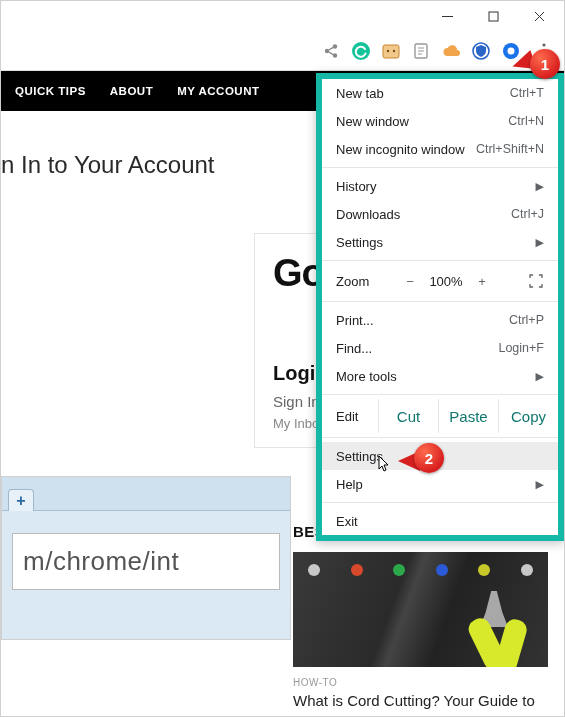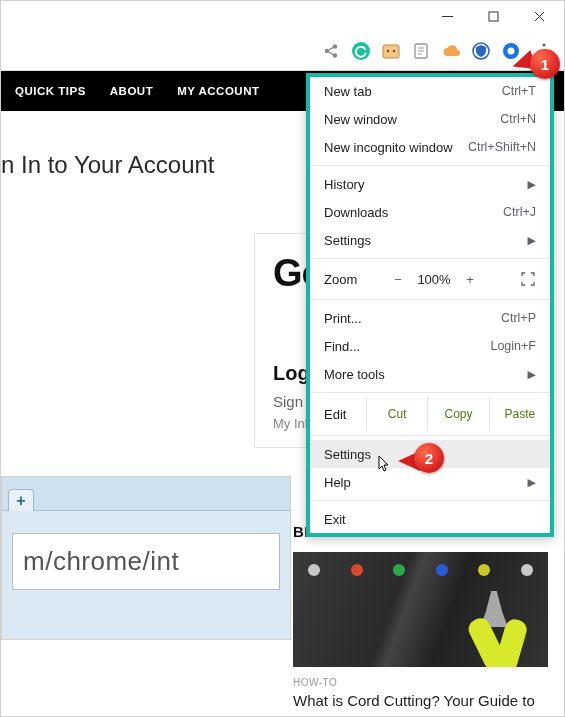--- a/index.html
+++ b/index.html
@@ -40,36 +40,36 @@
 .cable-dots span{width:12px;height:12px;border-radius:50%;}
 .pliers{position:absolute;right:10px;bottom:-10px;width:90px;height:90px;}
 .pliers .grip{position:absolute;width:22px;height:54px;background:#d8e82a;border-radius:10px;}
 .pliers .g1{right:40px;bottom:6px;transform:rotate(-26deg);}
 .pliers .g2{right:16px;bottom:4px;transform:rotate(16deg);}
 .pliers .head{position:absolute;right:30px;top:4px;width:28px;height:36px;background:#a8a8a8;clip-path:polygon(40% 0,60% 0,80% 60%,100% 100%,0 100%,20% 60%);} 
 .cat { font-size: 10px; color: #999; margin-top: 10px; letter-spacing:.5px;}
 .art-title { font-size: 15px; color: #222; margin-top: 4px; }
 
 
-.menu { position: absolute; top: 72px; right: 10px; width: 248px; background: #fff; box-shadow: 0 2px 10px rgba(0,0,0,.25); border: 4px solid #14b8a6; font-size: 13px; color: #202124; z-index: 50; }
+.menu { position: absolute; top: 72px; right: 0; width: 248px; background: #fff; box-shadow: 0 2px 10px rgba(0,0,0,.25); border: 6px solid #14b8a6; font-size: 13px; color: #202124; z-index: 50; }
 .menu .mi { display: flex; justify-content: space-between; align-items: center; padding: 6px 14px; height: 28px; }
 .menu .mi.sel { background: #ececec; }
 .menu .lbl { white-space: nowrap; }
 .menu .sc { color: #5f6368; font-size: 12.5px; }
 .menu .arrow { color:#5f6368; font-size:11px;}
 .menu hr { border: none; border-top: 1px solid #e6e6e6; margin: 4px 0; }
 .menu .zoom { display: flex; align-items: center; padding: 4px 8px 4px 14px; height: 32px; }
 .menu .zoom .lbl{flex:0 0 60px;}
 .menu .zoom .btn { width: 28px; text-align: center; color:#5f6368;}
 .menu .zoom .pct { width: 44px; text-align: center; }
 .menu .zoom .fs { margin-left:auto; width:28px; display:flex; align-items:center; justify-content:center;}
 .menu .zoom .fs svg{width:14px;height:14px;}
 .menu .edit { display: flex; align-items: center; padding: 0; height: 34px; }
 .menu .edit .lbl { padding-left: 14px; flex: 0 0 56px; }
-.menu .edit .eb { flex: 1; text-align: left; border-left: 1px solid #e6e6e6; height: 100%; display:flex; align-items:center; justify-content:center; font-size:12px; color:#4d7c0f;}
+.menu .edit .eb { flex: 1; text-align: left; border-left: 1px solid #e6e6e6; height: 100%; display:flex; align-items:center; justify-content:center; font-size:15px; color:#0f766e;}
 
 .callout { position: absolute; width: 46px; height: 36px; z-index:60;}
 .callout .bubble{position:absolute;right:0;width:30px;height:30px;border-radius:50%;background:radial-gradient(circle at 35% 30%,#ff6a4d,#d81f1f 70%);display:flex;align-items:center;justify-content:center;color:#fff;font-weight:700;font-size:15px;box-shadow:0 1px 3px rgba(0,0,0,.4);} 
 .callout .tail{position:absolute;left:0;top:8px;border-top:10px solid transparent;border-bottom:10px solid transparent;border-right:22px solid #d81f1f;}
 .c1{ top:48px; right:4px;}
 .c1 .tail{transform:rotate(-18deg);left:-2px;top:4px;}
 .c2{ top:442px; right:120px;}
 .c2 .tail{border-right-color:#d81f1f;}
 
 .cursor { position: absolute; top: 454px; right: 170px; z-index: 70; }
@@ -251,22 +251,22 @@
       <span class="sc">Login+F</span>
     </div>
   <div class="mi">
       <span class="lbl">More tools</span>
       <span class="arrow">▶</span>
     </div>
   <hr>
   <div class="edit">
     <span class="lbl">Edit</span>
     <span class="eb">Cut</span>
+    <span class="eb">Paste</span>
     <span class="eb">Copy</span>
-    <span class="eb">Paste</span>
   </div>
   <hr>
   <div class="mi sel">
       <span class="lbl">Settings</span>
     </div>
   <div class="mi">
       <span class="lbl">Help</span>
       <span class="arrow">▶</span>
     </div>
   <hr>

